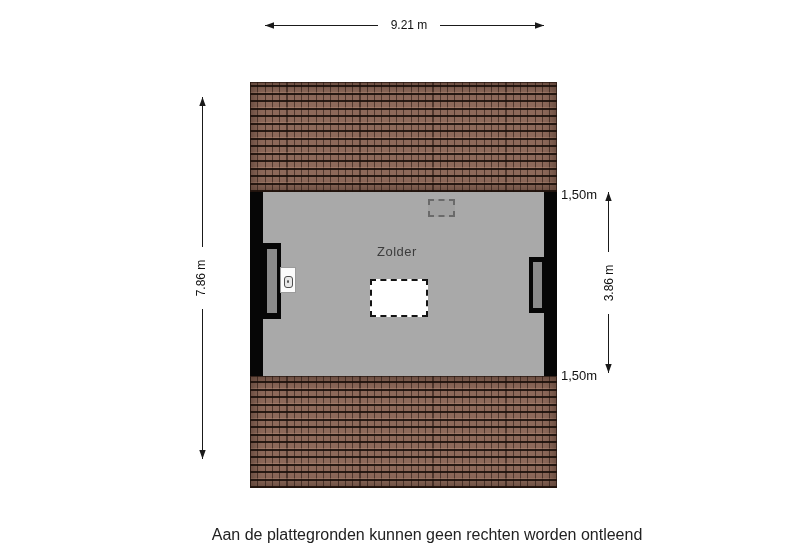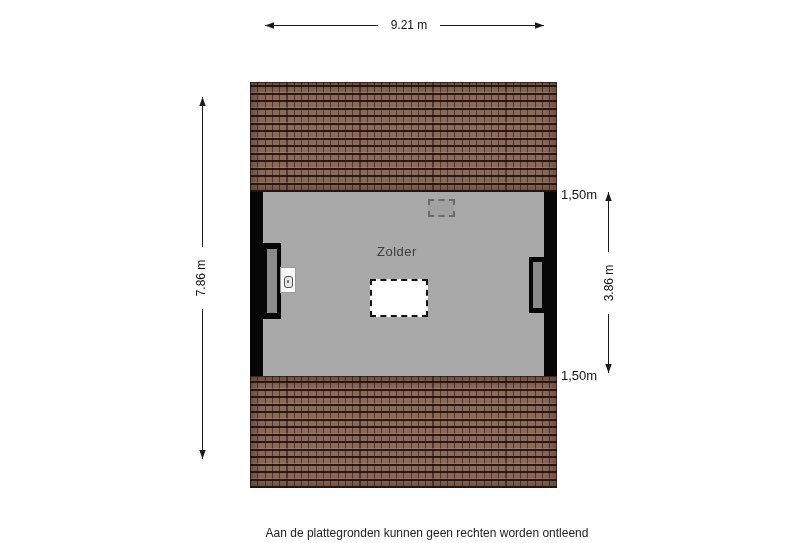--- a/index.html
+++ b/index.html
@@ -50,21 +50,21 @@
   .dim-label{background:#ffffff;font-size:12px;text-align:center;color:#111;
              line-height:16px;height:16px;}
   .dim-top{left:378px;top:17px;width:62px;}
   .dim-vert{width:62px;}
   .dim-left{left:170px;top:270px;transform:rotate(-90deg);}
   .dim-right{left:578px;top:275px;transform:rotate(-90deg);}
   .small-label{font-size:13px;color:#111;}
   .knee-top{left:561px;top:187px;}
   .knee-bottom{left:561px;top:368px;}
   .footer-note{left:75px;top:526px;width:704px;text-align:center;
-               font-size:12px;color:#222;}
+               font-size:16px;color:#222;}
   svg.dim-layer{left:0;top:0;pointer-events:none;}
 </style>
 </head>
 <body>
 
 <div class="abs roof roof-top"></div>
 <div class="abs roof roof-bottom"></div>
 
 <div class="abs room"></div>
 <div class="abs skylight"></div>

